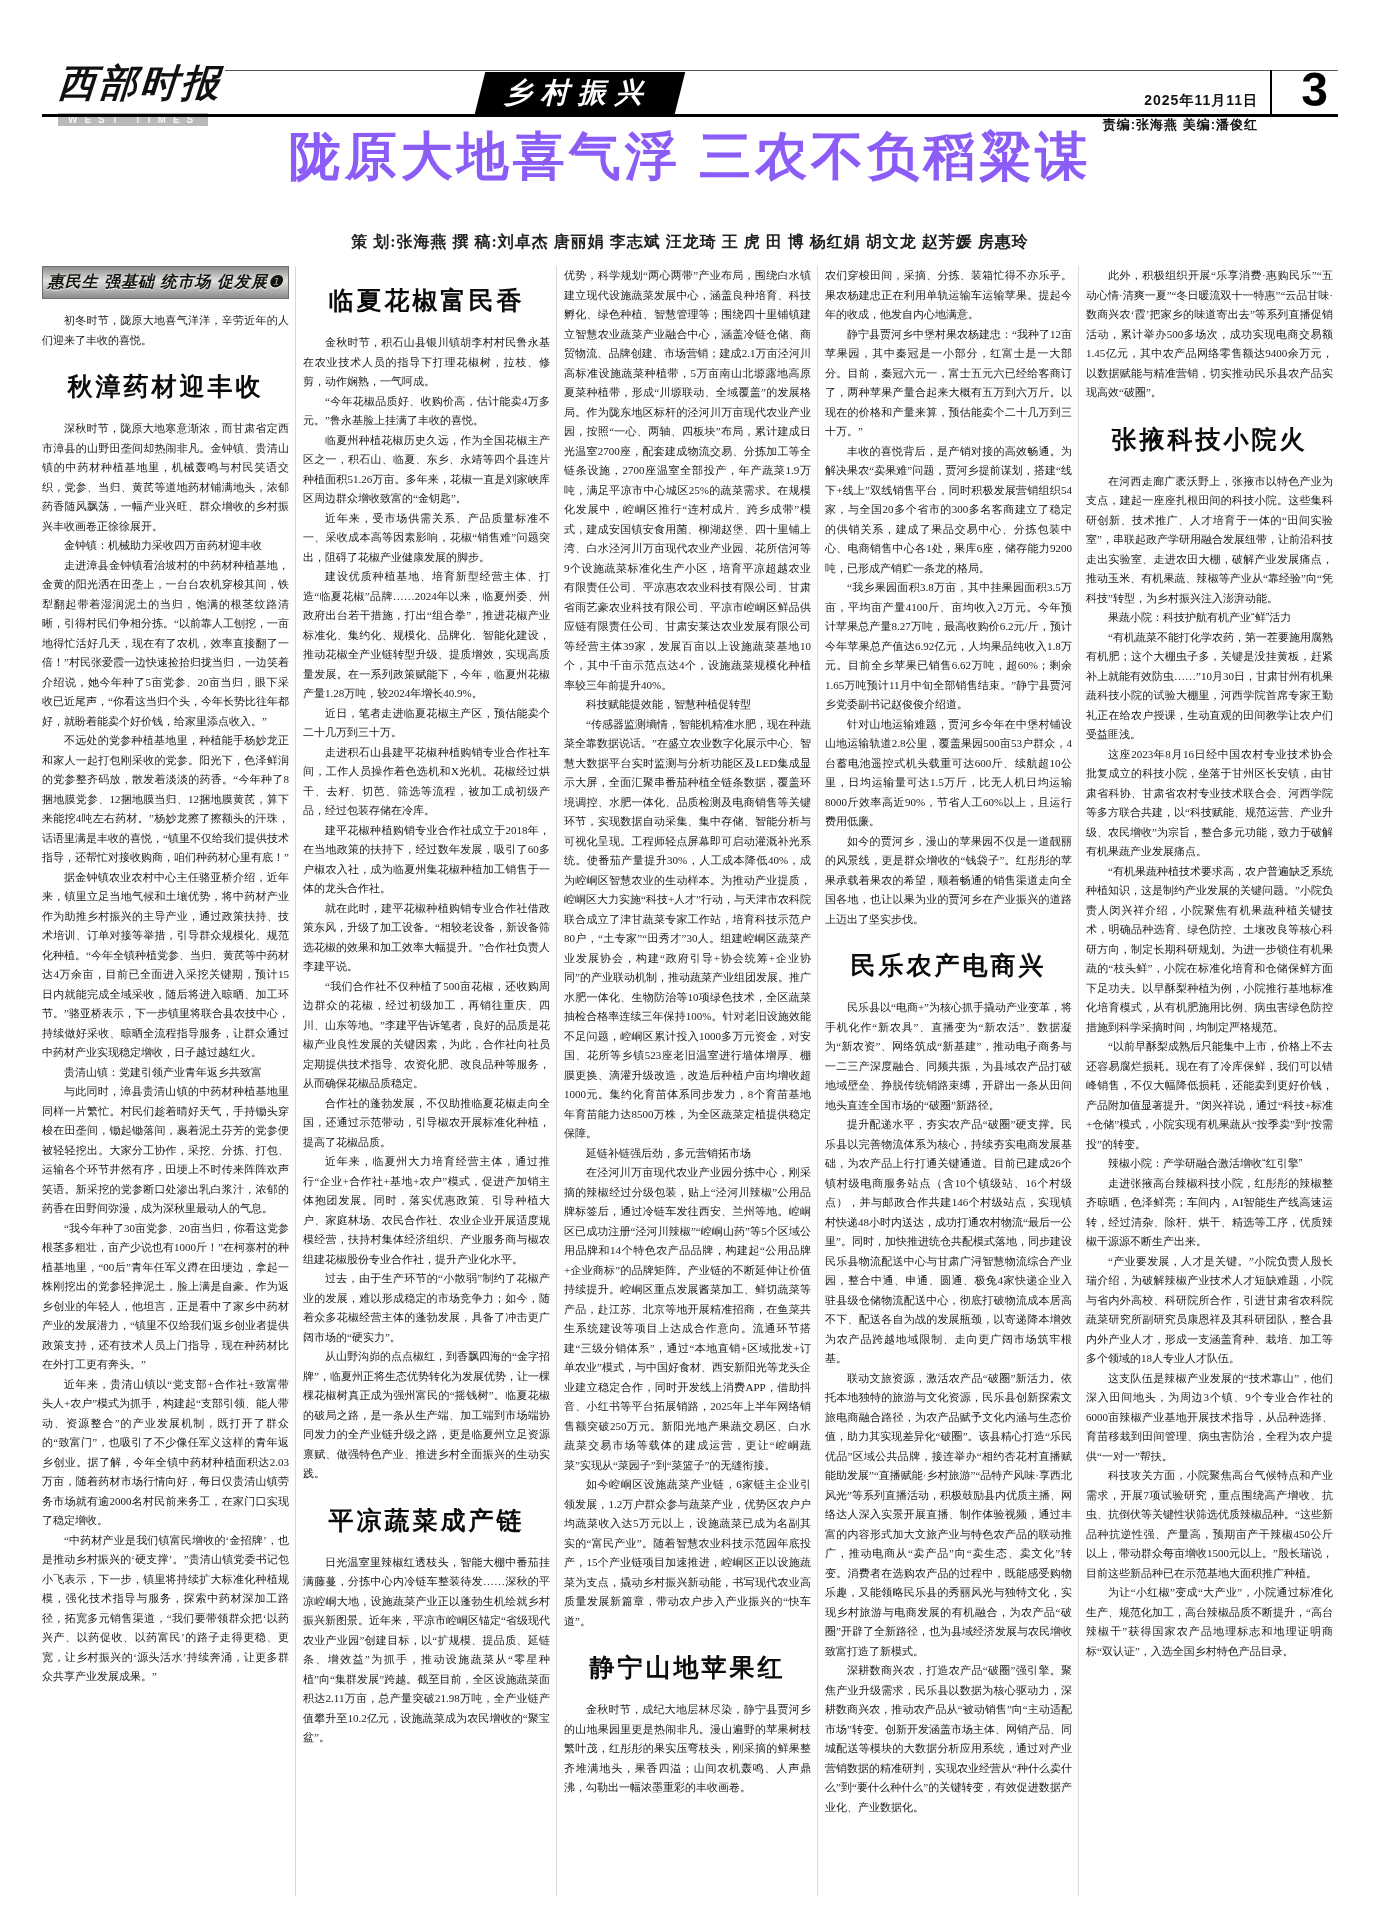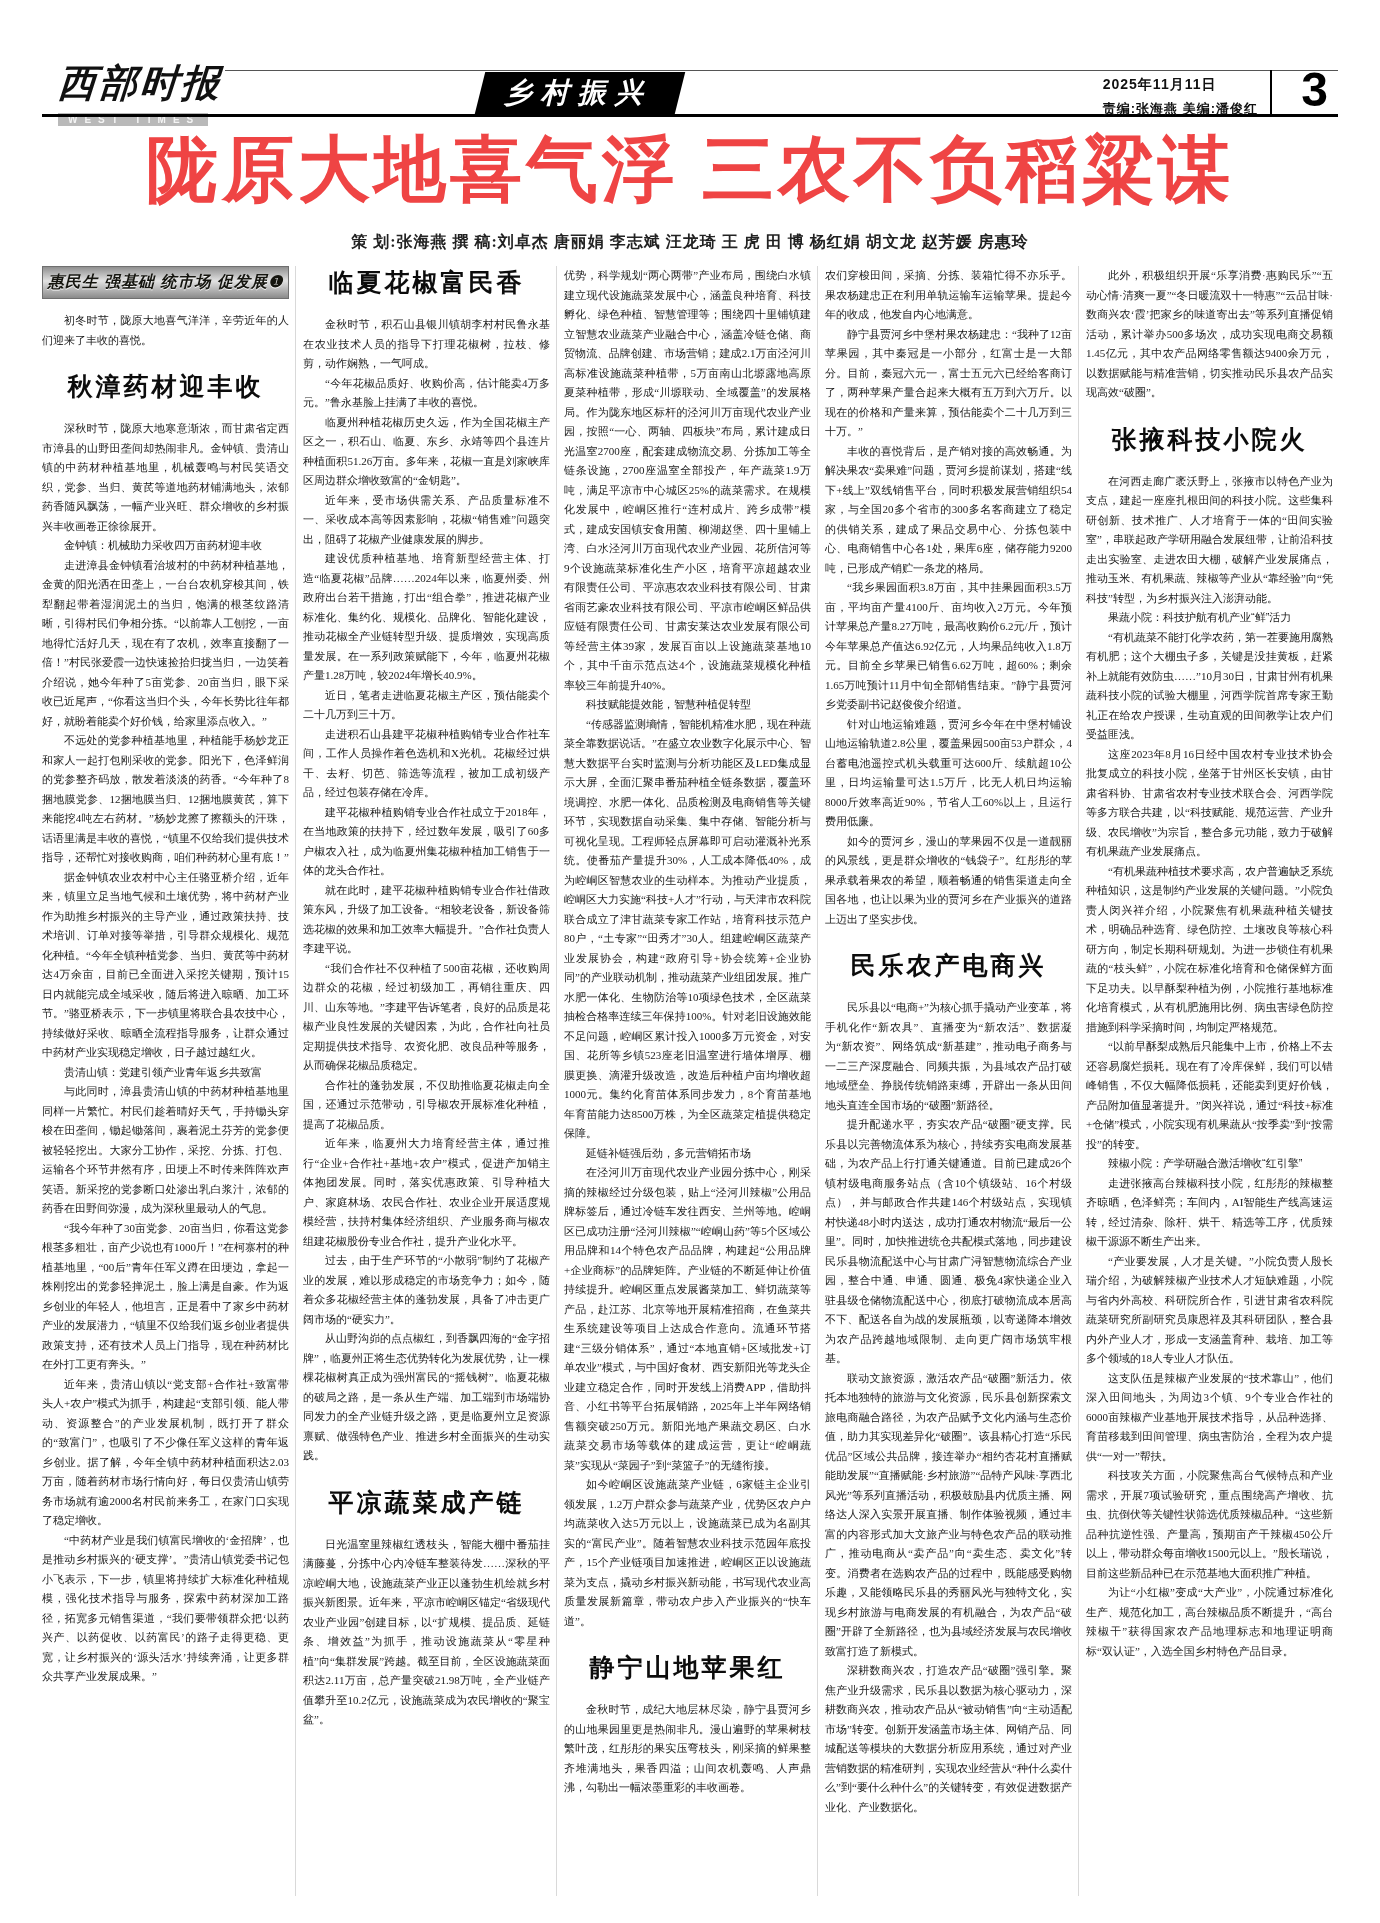--- a/index.html
+++ b/index.html
@@ -12,47 +12,47 @@
         font-size:38px;letter-spacing:3px;color:#111;transform:skewX(-4deg);}
   .masthead-sub{margin-top:2px;display:inline-block;background:#b9b9b9;color:#f4f4f4;
         font-family:"Liberation Sans",sans-serif;font-size:10px;font-weight:bold;
         letter-spacing:7px;padding:1px 8px 1px 10px;}
   .rule-thin{position:absolute;left:225px;right:42px;top:70px;height:1px;background:#555;}
   .rule-main{position:absolute;left:42px;right:42px;top:114px;height:2.5px;background:#000;}
   .section-banner{position:absolute;left:480px;top:72px;height:42px;background:#000;
         transform:skewX(-14deg);display:flex;align-items:center;padding:0 26px;}
   .section-banner span{color:#fff;font-family:"Liberation Sans",sans-serif;font-weight:bold;
         font-size:28px;letter-spacing:9px;white-space:nowrap;}
-  .dateline{position:absolute;right:122px;top:76px;
+  .dateline{position:absolute;right:122px;top:92px;text-align:right;
         font-family:"Liberation Sans",sans-serif;font-weight:bold;color:#111;}
   .dateline .date{font-size:14px;letter-spacing:1px;}
   .dateline .editors{font-size:13px;margin-top:6px;letter-spacing:1px;}
   .pageno-rule{position:absolute;right:108px;top:70px;width:2px;height:44px;background:#000;}
   .pageno{position:absolute;right:52px;top:62px;font-family:"Liberation Sans",sans-serif;
         font-weight:900;font-size:48px;color:#000;}
   
   .headline{position:absolute;left:0;right:0;top:122px;text-align:center;
-        font-family:"Liberation Sans",sans-serif;font-weight:900;font-size:72px;
-        letter-spacing:4px;color:#ef4444;white-space:nowrap;}
+        font-family:"Liberation Sans",sans-serif;font-weight:900;font-size:52px;
+        letter-spacing:4px;color:#8b5cf6;white-space:nowrap;}
   .byline{position:absolute;left:0;right:0;top:232px;text-align:center;
         font-size:16px;font-weight:bold;letter-spacing:1px;color:#222;}
   
   .columns{position:absolute;left:42px;top:266px;width:1296px;height:1630px;
         display:flex;overflow:hidden;}
   .col{width:247px;height:100%;overflow:hidden;flex:0 0 auto;}
   .col + .col{border-left:1px solid #d9d9d9;margin-left:6px;padding-left:7px;}
   .col p{margin:0;font-size:11px;line-height:19.5px;text-align:justify;
         text-justify:inter-character;}
   .para{text-indent:2em;}
   .cont{text-indent:0;}
   .subhead{text-indent:2em;font-weight:normal;font-family:"Liberation Sans",sans-serif;
         font-size:12.5px;}
   .article-heading{font-family:"Liberation Sans",sans-serif;font-weight:bold;font-size:25px;
         letter-spacing:3px;text-align:center;margin:20px 0 16px 0;color:#0c0c0c;}
-  .article-heading:first-child{margin-top:0;}
+  .article-heading:first-child{margin-top:18px;}
   .series-banner{background:linear-gradient(#8f8f8f,#e2e2e2 45%,#8a8a8a);
         border:1px solid #6f6f6f;color:#15150f;font-family:"Liberation Sans",sans-serif;
         font-weight:bold;font-size:16px;letter-spacing:1px;text-align:center;
         padding:5px 0;margin-bottom:12px;text-shadow:0 1px 0 #f5f5f5;font-style:italic;}
 </style>
 </head>
 <body>
 
 <div class="page">
 

